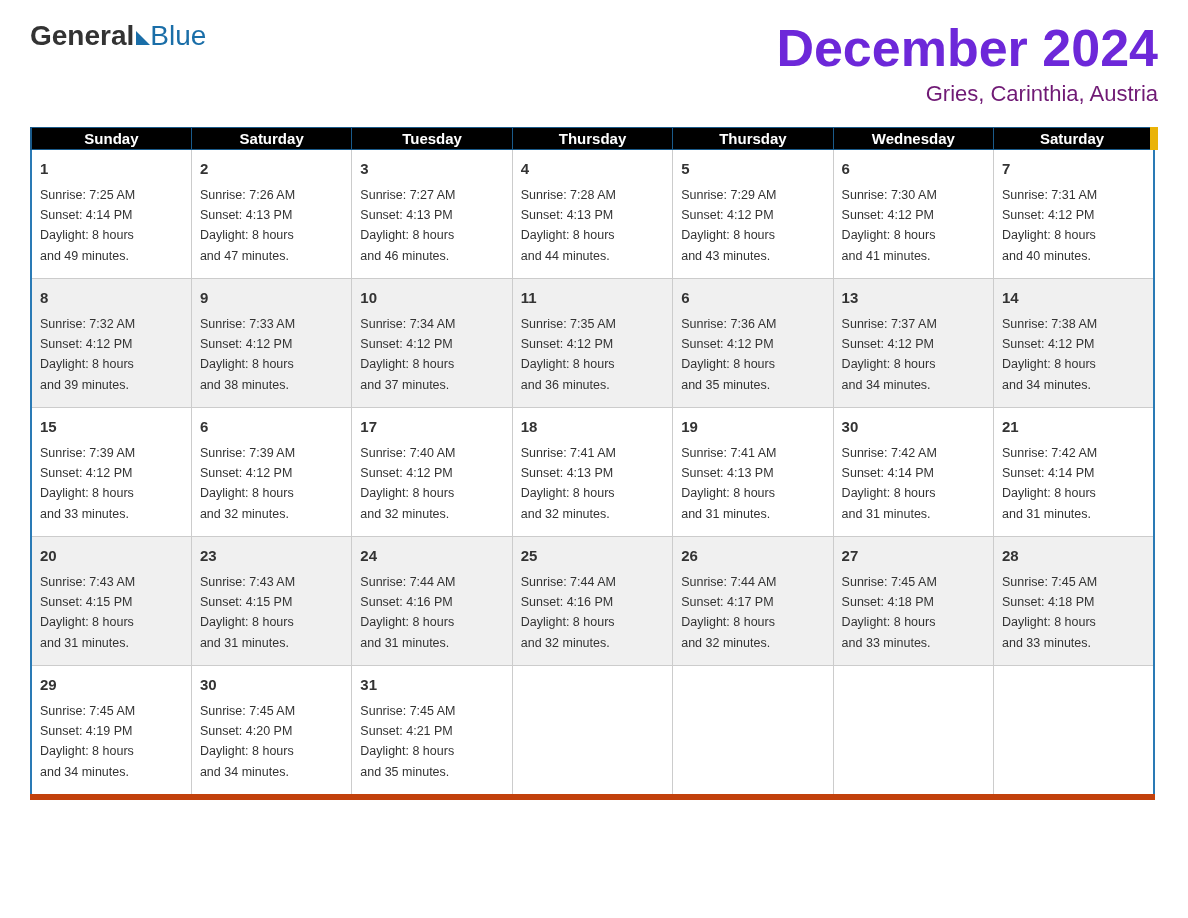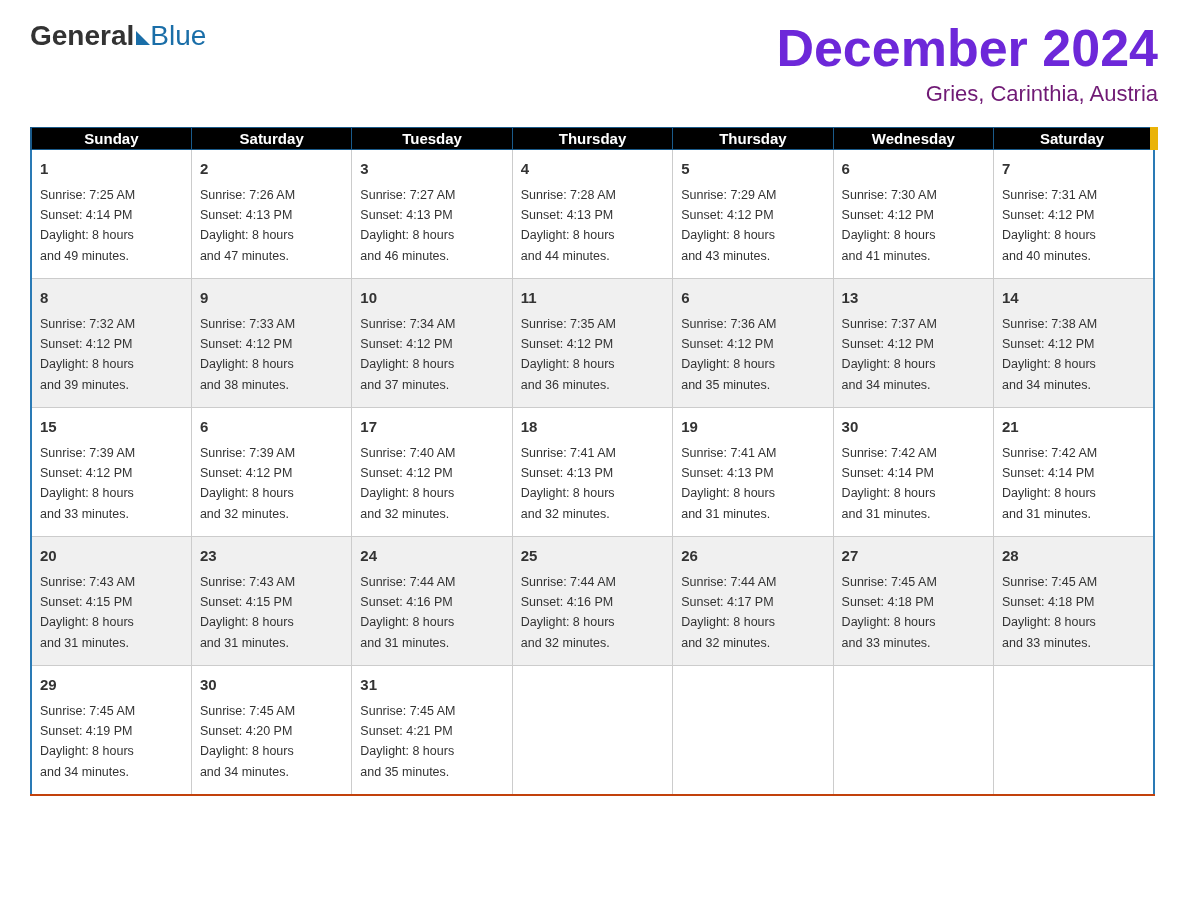--- a/index.html
+++ b/index.html
@@ -118,21 +118,21 @@
 
     tbody tr td:first-child {
       border-left: 2px solid #2a7ab5;
     }
 
     tbody tr td:last-child {
       border-right: 2px solid #2a7ab5;
     }
 
     tbody tr:last-child td {
-      border-bottom: 2px solid #c2410c;
+      border-bottom: 6px solid #c2410c;
       margin-left: 8px;
     }
 
     thead tr th:first-child {
       border-left: 2px solid #1a5a8a;
     }
     thead tr th:last-child {
       border-right: 8px solid #eab308;
     }
   </style>

